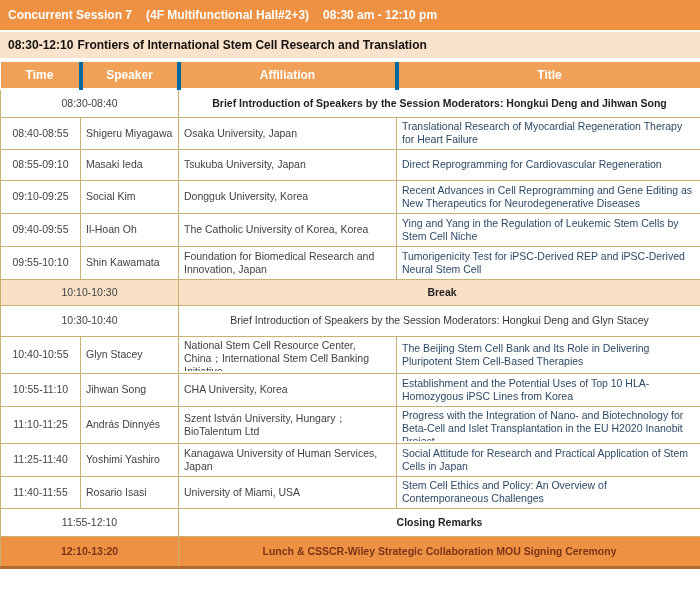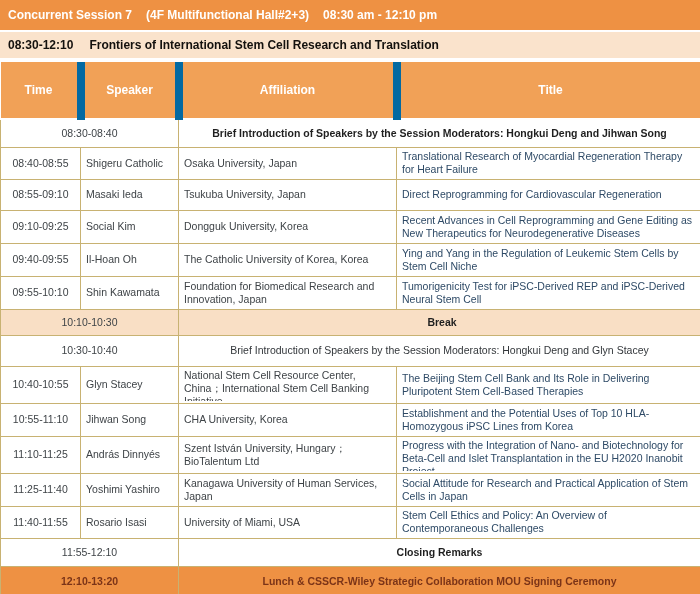--- a/index.html
+++ b/index.html
@@ -12,35 +12,35 @@
     display:flex; align-items:center; gap:14px;
     padding:15px 8px; box-sizing:border-box;
     font-size:12px; font-weight:bold;
   }
   .gap2{height:2px; background:#fff;}
   .gap4{height:4px; background:#fff;}
 
   
   .subtitle-bar{
     height:26px; background:#FAE3CC; color:#14110e;
-    display:flex; align-items:center; gap:16px;
+    display:flex; align-items:center; gap:4px;
     padding:0 8px; box-sizing:border-box;
     font-size:12px; font-weight:bold;
   }
 
   table{border-collapse:collapse; table-layout:fixed; width:700px;
         border-bottom:3px solid #AE6A2F;}
   col.c-time{width:80px;} col.c-speaker{width:98px;}
   col.c-aff{width:218px;} col.c-title{width:304px;}
 
   th{
     background:#F1A157; color:#ffffff; font-size:12px; font-weight:bold;
-    height:26px; padding:15px; border:none; border-bottom:2px solid #ffffff;
-  }
-  th + th{border-left:8px solid #0369a1;}
+    height:26px; padding:0; border:none; border-bottom:2px solid #ffffff;
+  }
+  th + th{border-left:4px solid #0369a1;}
 
   td{
     border:1px solid #C8B272; vertical-align:middle;
     font-size:10.5px; line-height:13px; color:#3E4347;
     padding:2px 5px; box-sizing:border-box; overflow:hidden;
     background:#ffffff;
   }
   .clip{max-height:32px; overflow:hidden;}
   td.time{text-align:center; white-space:nowrap; padding:2px 2px;}
   td.title{color:#2E4A66;}
@@ -93,21 +93,21 @@
     </thead>
     <tbody>
 
       <tr class="span-row boldspan h28">
         <td class="time" colspan="2">08:30-08:40</td>
         <td class="merged" colspan="2">Brief Introduction of Speakers by the Session Moderators: Hongkui Deng and Jihwan Song</td>
       </tr>
 
       <tr class="talk h32">
         <td class="time">08:40-08:55</td>
-        <td class="speaker">Shigeru Catholic</td>
+        <td class="speaker">Shigeru Miyagawa</td>
         <td class="aff">
             <div class="clip">Osaka University, Japan</div>
           </td>
         <td class="title">
             <div class="clip">Translational Research of Myocardial Regeneration Therapy for Heart Failure</div>
           </td>
       </tr>
 
       <tr class="talk h31">
         <td class="time">08:55-09:10</td>

